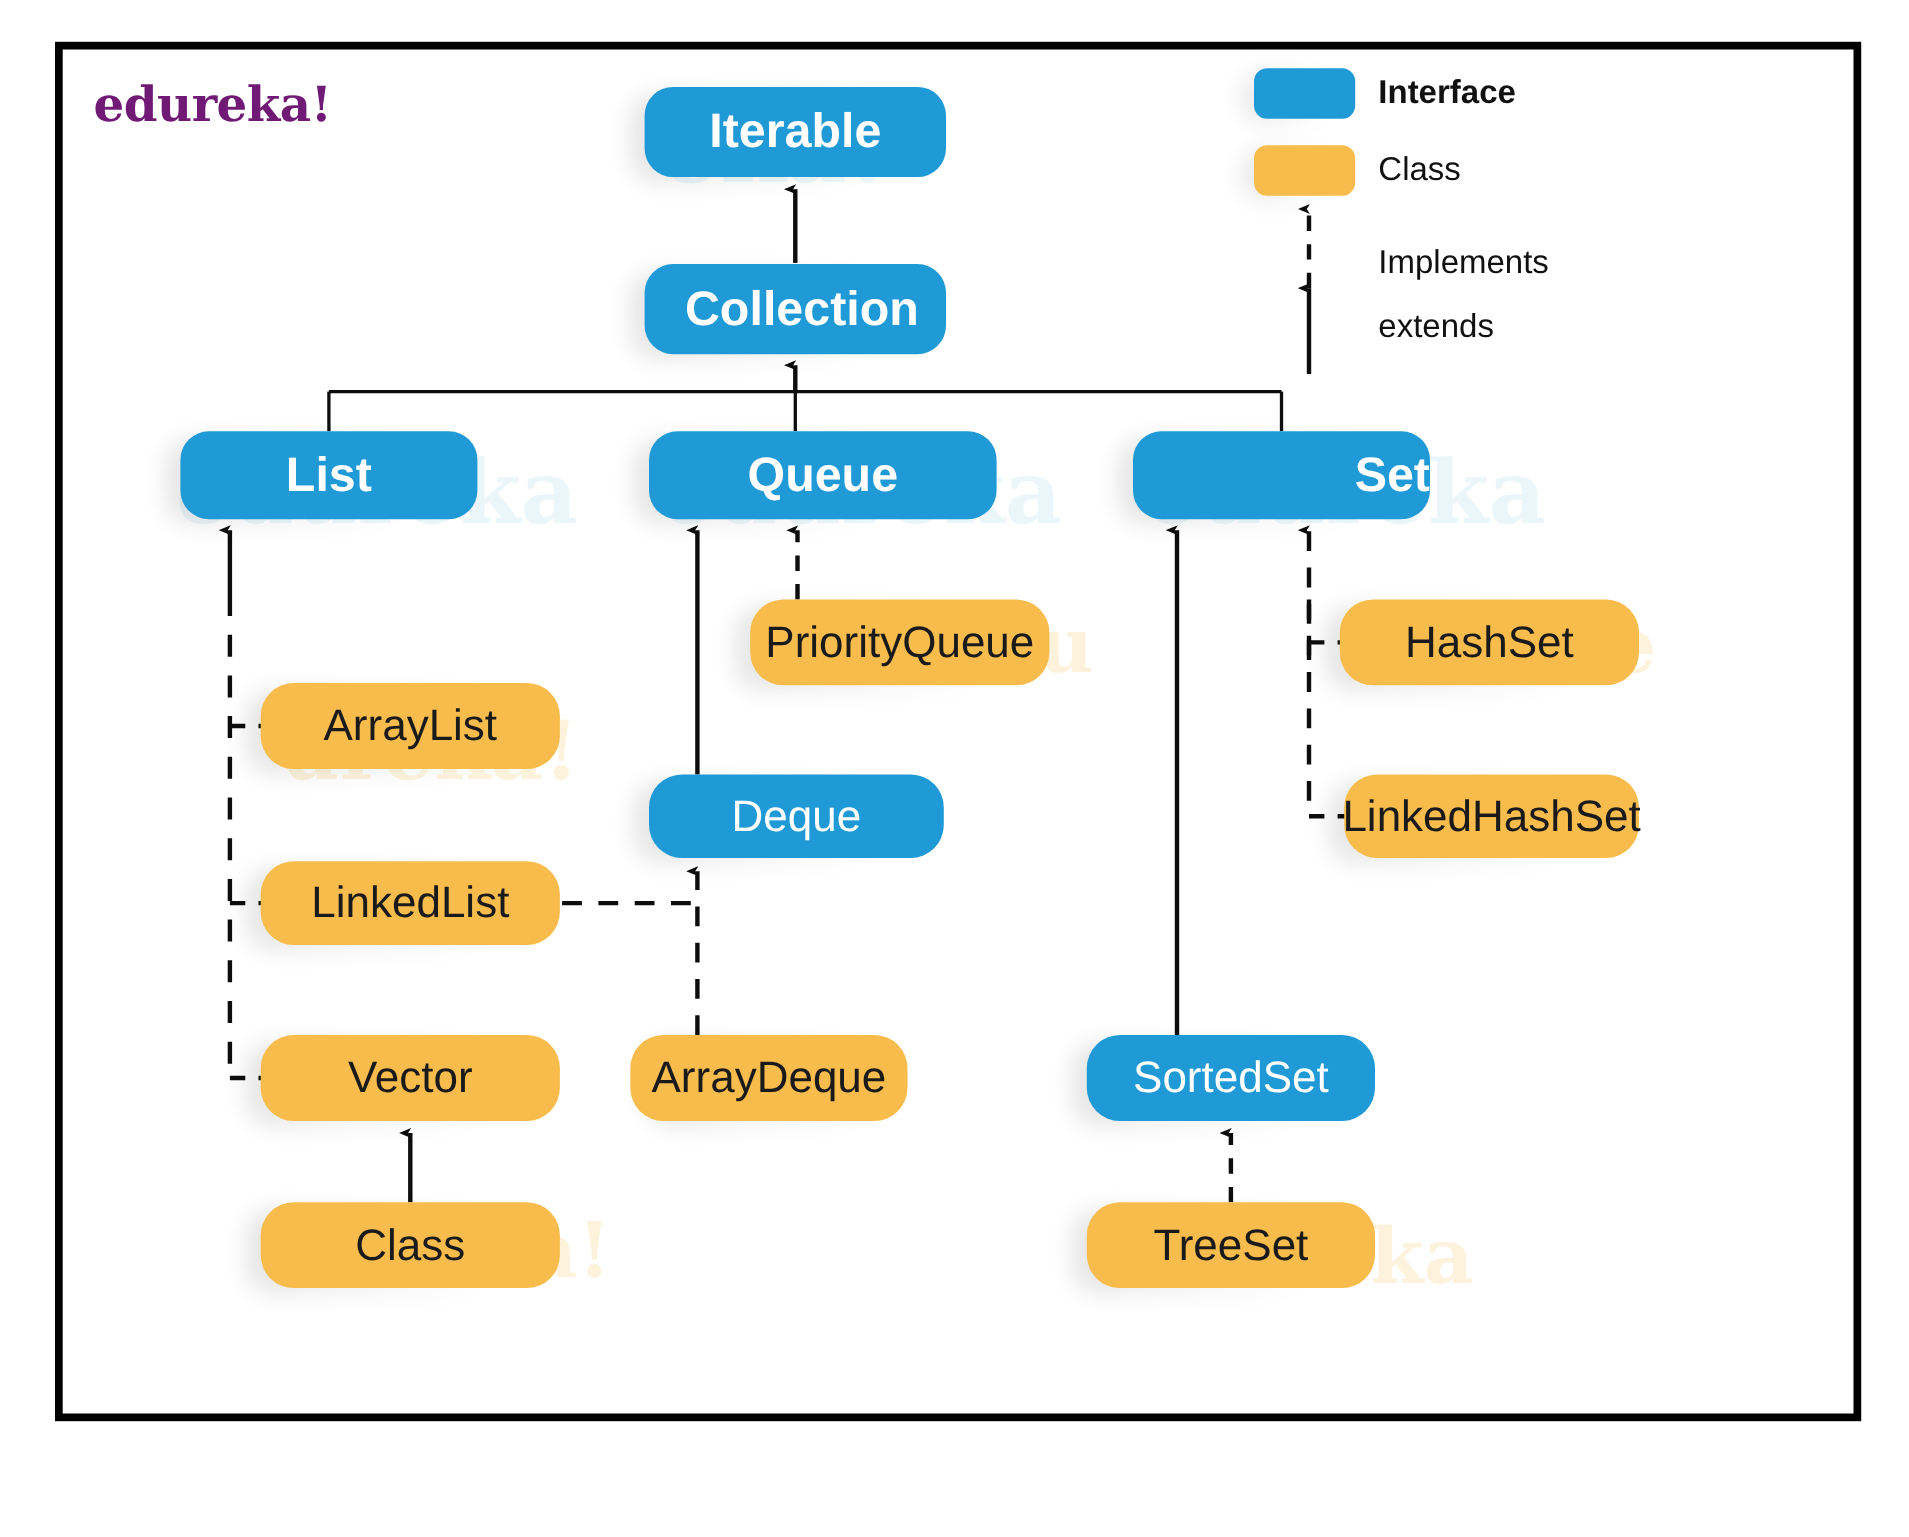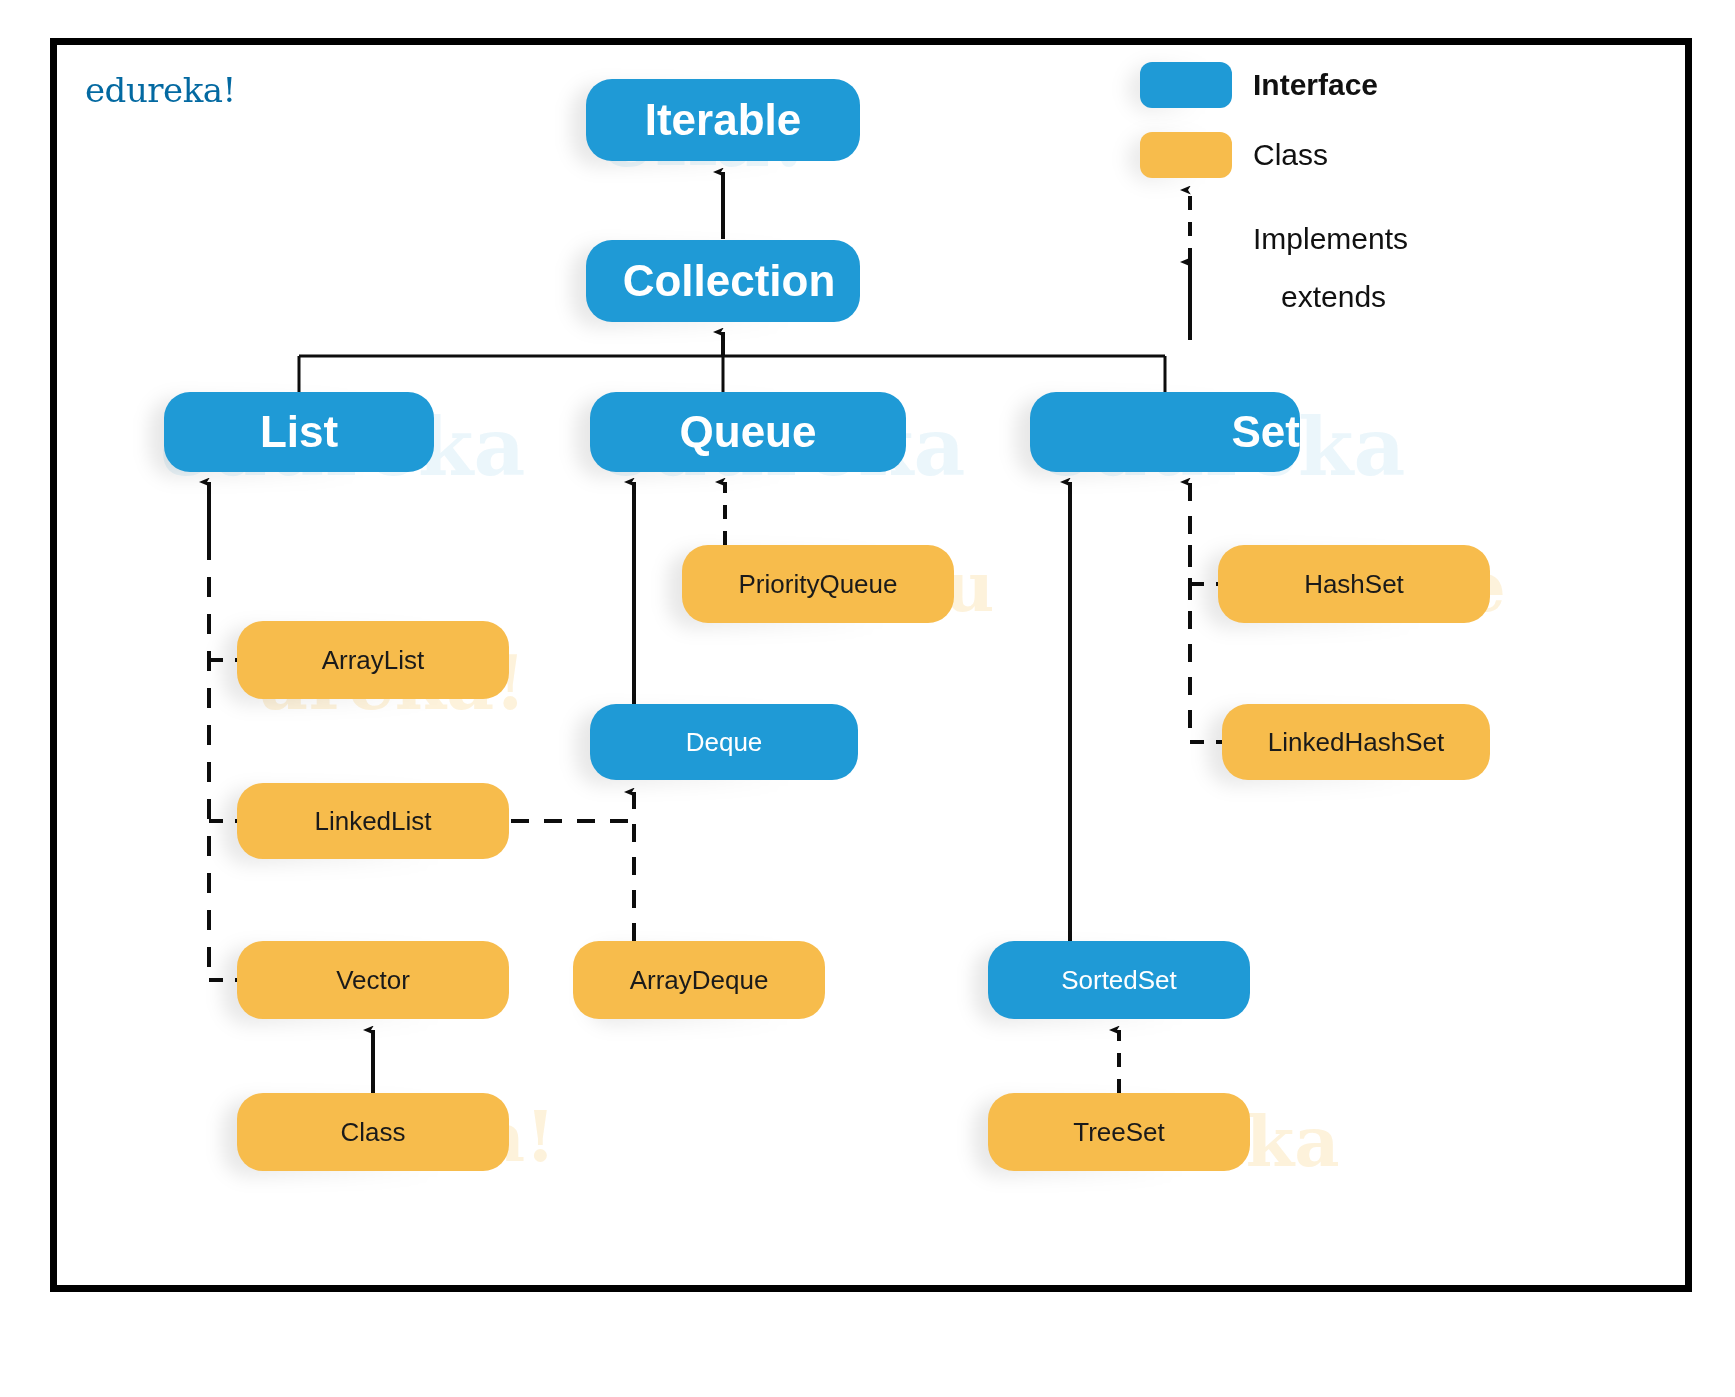--- a/index.html
+++ b/index.html
@@ -33,23 +33,23 @@
     width: 1735px;
     height: 1397px;
   }
 
   
   #brand {
     position: absolute;
     left: 85px;
     top: 70px;
     font-family: "DejaVu Serif", serif;
-    font-weight: normal;
-    font-size: 34px;
-    color: #0369a1;
+    font-weight: bold;
+    font-size: 44px;
+    color: #701a75;
     letter-spacing: -0.5px;
     white-space: nowrap;
   }
 
   
   .node {
     position: absolute;
     box-sizing: border-box;
     border-radius: 26px;
     display: flex;
@@ -62,21 +62,21 @@
     background: #1f9ad6;
     color: #ffffff;
   }
   .node.klass {
     background: #f7bc4c;
     color: #1a1a1a;
   }
   .node .lbl { line-height: 1; }
 
   .node.big   { font-size: 44px; font-weight: 600; }
-  .node.mid   { font-size: 26px; font-weight: 400; }
+  .node.mid   { font-size: 40px; font-weight: 400; border-radius: 30px; }
 
   
   .shadow {
     position: absolute;
     border-radius: 26px;
     background: linear-gradient(100deg, rgba(0,0,0,0.10), rgba(0,0,0,0.0) 72%);
     filter: blur(9px);
     pointer-events: none;
   }
 
@@ -176,21 +176,21 @@
 
 <div class="shadow" style="left:1128px;top:64px;width:104px;height:50px;"></div>
 <div class="legend-swatch" style="left:1140px;top:62px;background:#1f9ad6;"></div>
 <div class="legend-text" style="left:1253px;top:68px;font-weight:bold;">Interface</div>
 
 <div class="shadow" style="left:1128px;top:134px;width:104px;height:50px;"></div>
 <div class="legend-swatch" style="left:1140px;top:132px;background:#f7bc4c;"></div>
 <div class="legend-text" style="left:1253px;top:138px;">Class</div>
 
 <div class="legend-text" style="left:1253px;top:222px;">Implements</div>
-<div class="legend-text" style="left:1253px;top:280px;margin-left:28px;">extends</div>
+<div class="legend-text" style="left:1253px;top:280px;">extends</div>
 
 <div id="nodes">
     <div class="shadow" style="left: 572px; top: 85px; width: 308px; height: 82px;"></div>
     <div class="node iface big" style="left: 586px; top: 79px; width: 274px; height: 82px;">
       <span class="lbl">Iterable</span>
     </div>
     <div class="shadow" style="left: 572px; top: 246px; width: 308px; height: 82px;"></div>
     <div class="node iface big" style="left: 586px; top: 240px; width: 274px; height: 82px; padding-left: 12px;">
       <span class="lbl">Collection</span>
     </div>

